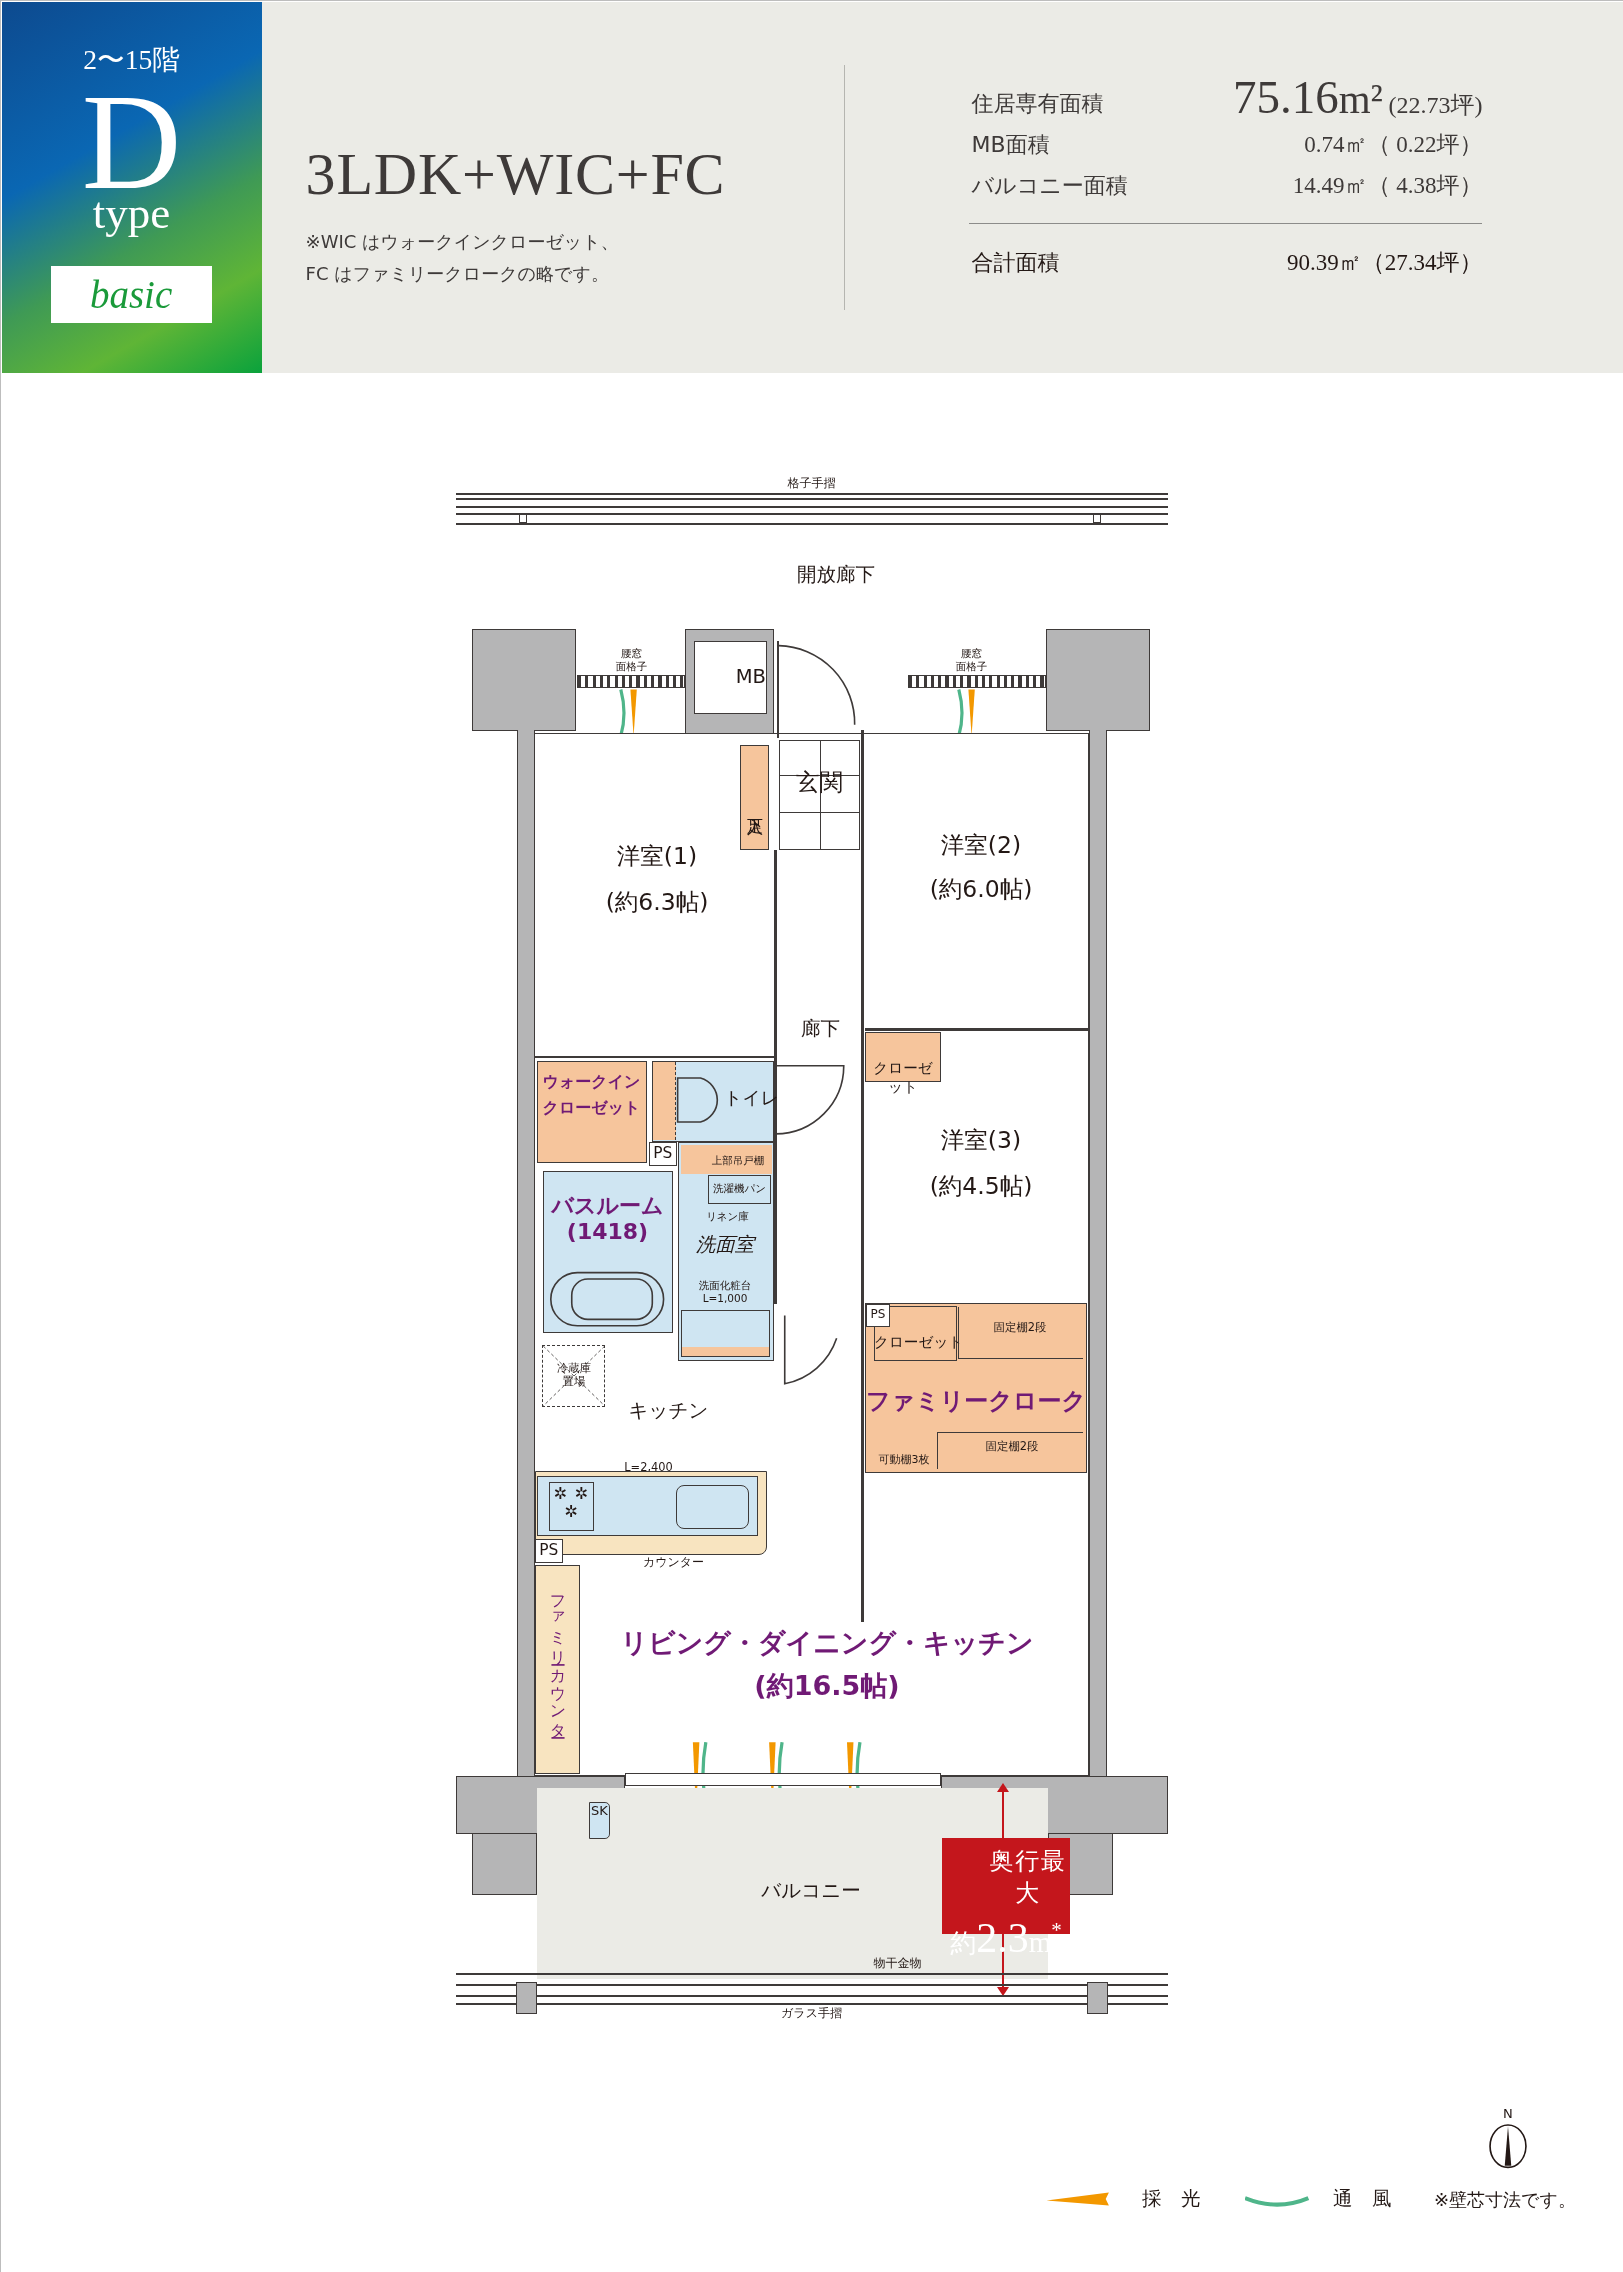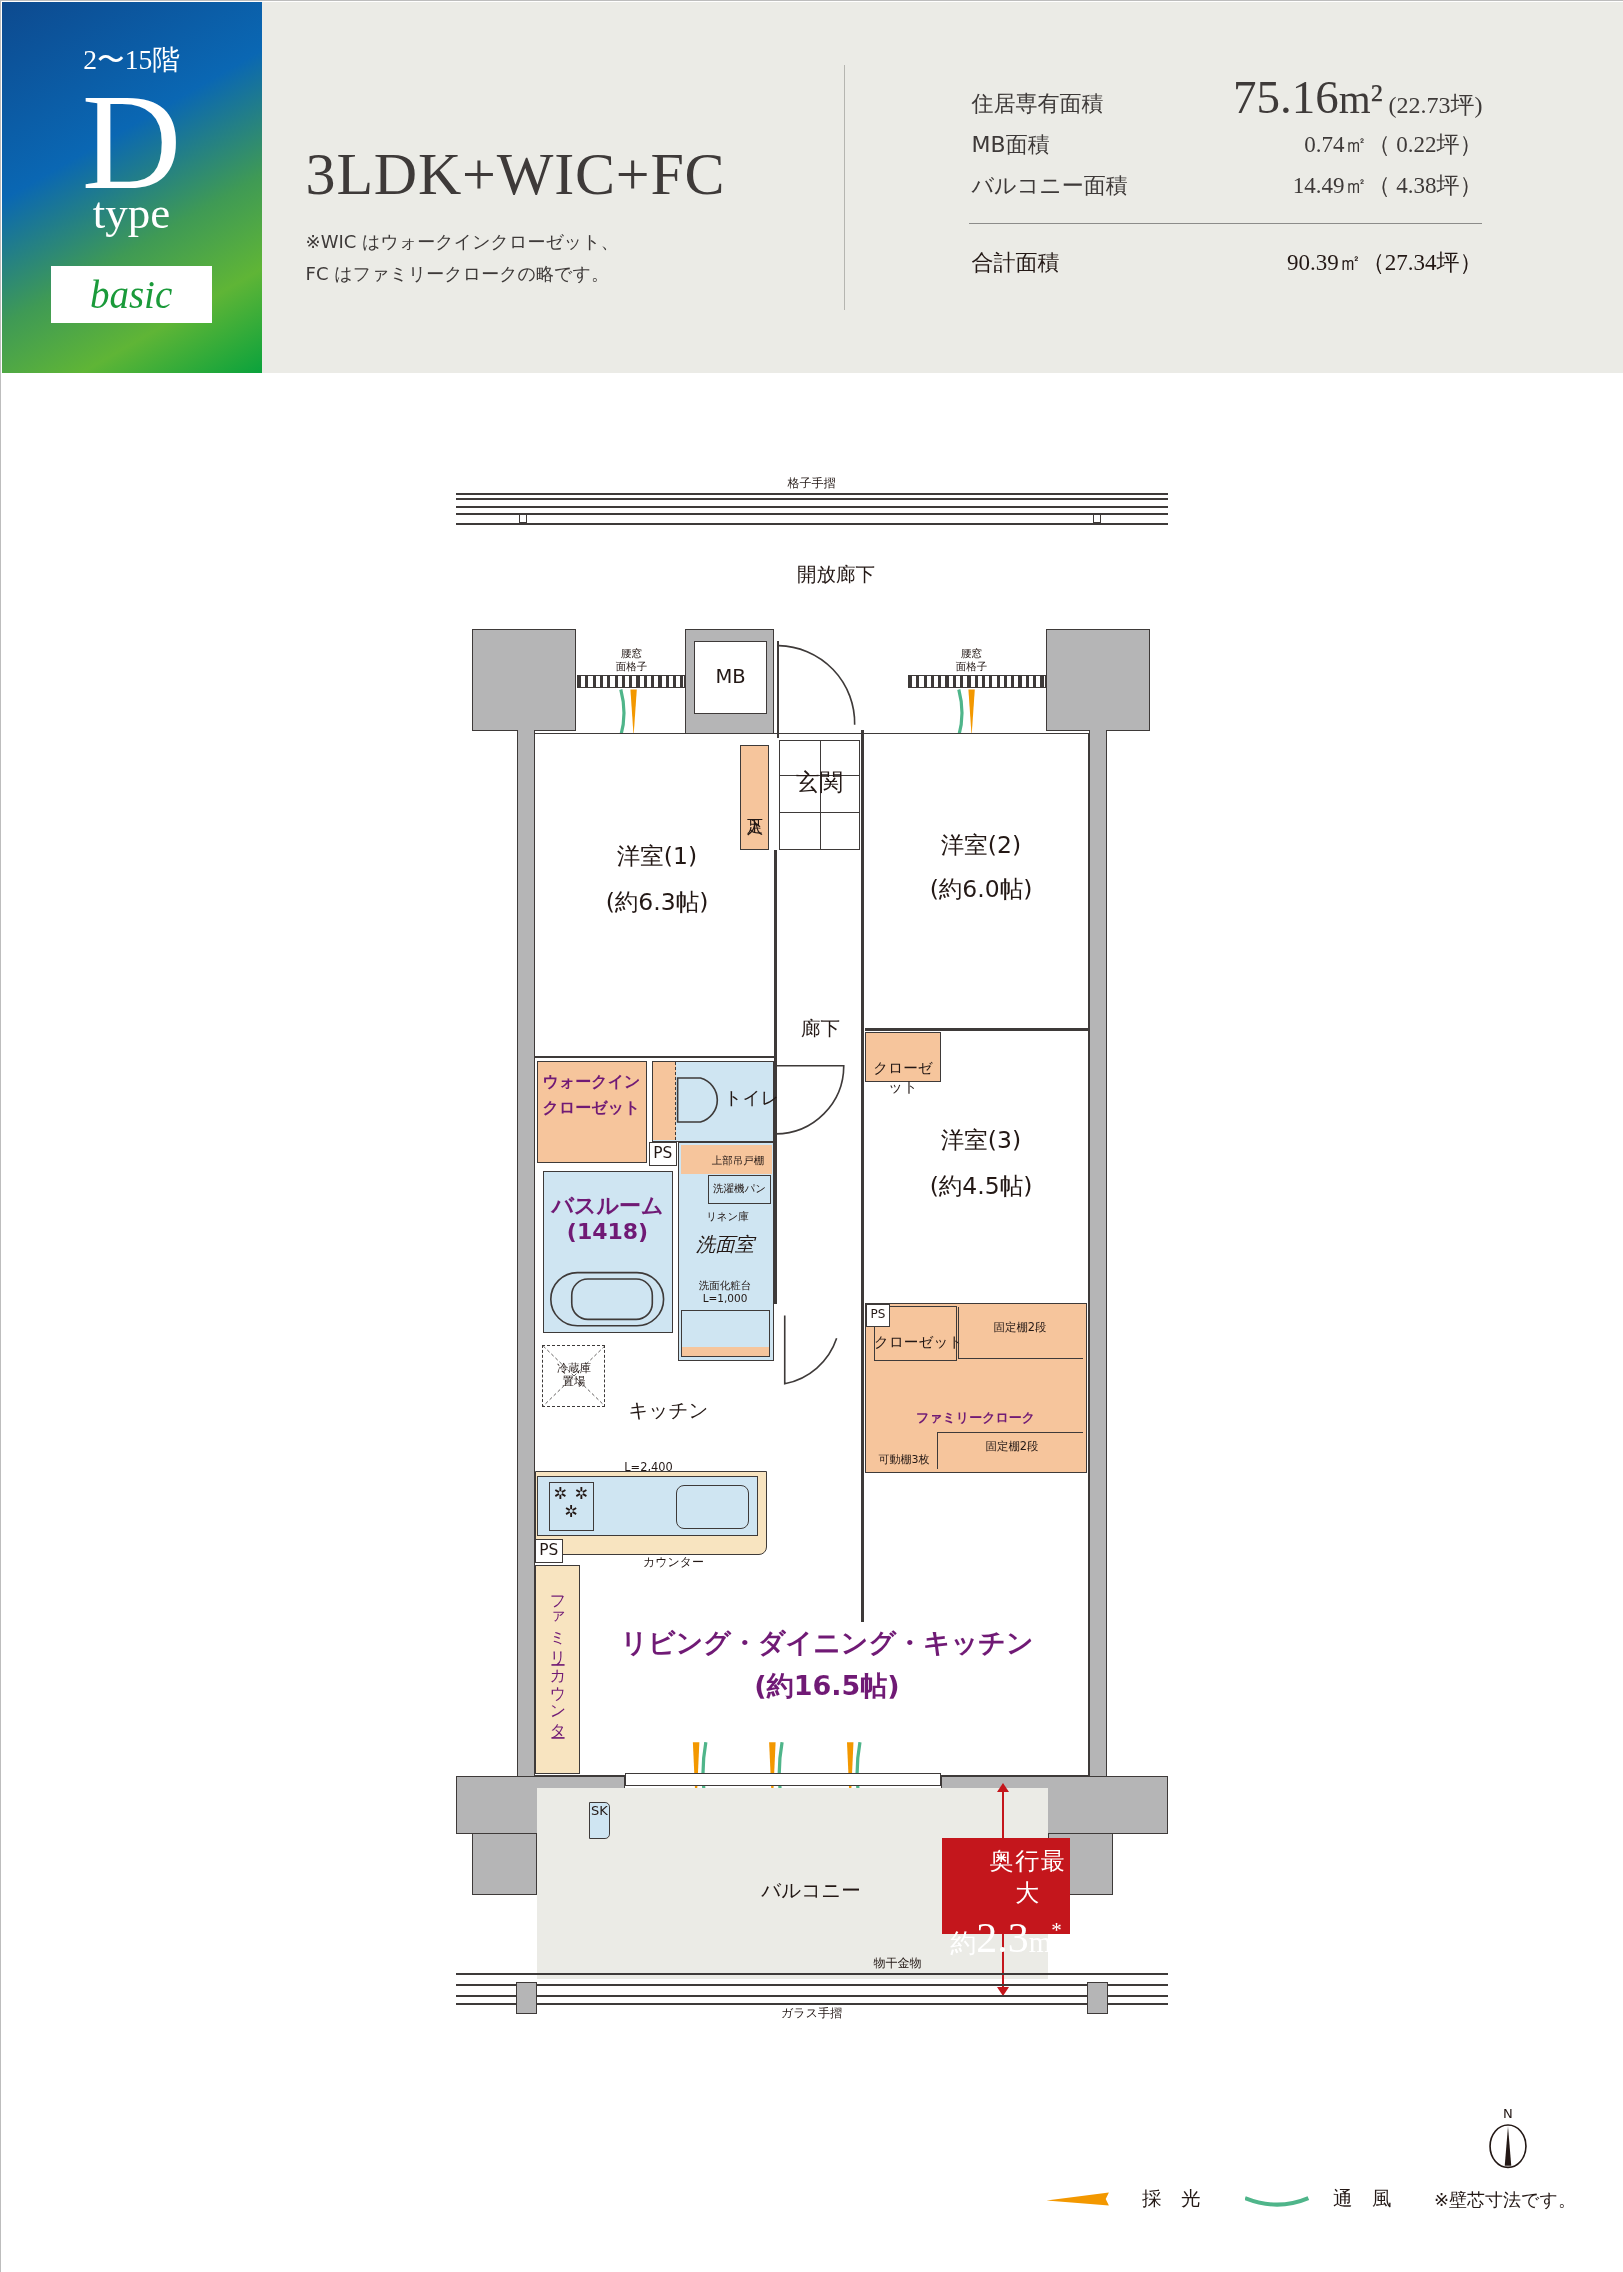--- a/index.html
+++ b/index.html
@@ -105,21 +105,21 @@
   <div class="abs" style="left:519px; top:513px; width:8px; height:9.7px; border:0.8px solid #3e3a39;"></div>
   <div class="abs" style="left:1093px; top:513px; width:8px; height:9.7px; border:0.8px solid #3e3a39;"></div>
 
   <div class="room-label" style="left:779px; top:561px; width:114px; font-size:19.5px;">開放廊下</div>
 
   <div class="wall" style="left:472px; top:629px; width:104px; height:102px;"></div>
   <div class="wall" style="left:1046px; top:629px; width:104px; height:102px;"></div>
   <div class="wall" style="left:517px; top:730px; width:18px; height:1054px; border-top:none;"></div>
   <div class="wall" style="left:1089px; top:730px; width:18px; height:1054px; border-top:none;"></div>
   <div class="wall" style="left:685px; top:629px; width:89px; height:109px;"></div>
-  <div class="abs" style="left:694px; top:641px; width:73px; height:73px; background:#fff; border:1.6px solid #3e3a39; font-size:19.5px; text-align:center; line-height:70px;">MB</div>
+  <div class="abs" style="left:694px; top:641px; width:73px; height:73px; background:#fff; border:1.6px solid #3e3a39; font-size:19.5px; text-align:right; line-height:70px;">MB</div>
 
   <div class="abs" style="left:577px; top:675px; width:108px; height:13px; border:1.6px solid #3e3a39; background:repeating-linear-gradient(90deg,#3e3a39 0 3.2px,#fff 3.2px 7.3px);"></div>
   <div class="abs" style="left:908px; top:675px; width:138px; height:13px; border:1.6px solid #3e3a39; background:repeating-linear-gradient(90deg,#3e3a39 0 3.2px,#fff 3.2px 7.3px);"></div>
   <div class="small-label" style="left:607px; top:647px; width:49px; line-height:13px; font-size:10.5px;"><span>腰窓</span><br><span>面格子</span></div>
   <div class="small-label" style="left:947px; top:647px; width:49px; line-height:13px; font-size:10.5px;"><span>腰窓</span><br><span>面格子</span></div>
 
   <svg class="abs" style="left:616px; top:689px;" width="32" height="49" viewBox="0 0 40 60">
     <path d="M6 0 Q14 30 6 58" stroke="#4fb58a" stroke-width="4" fill="none"></path>
       <path d="M18 0 L26 0 L22 58 Z" fill="#f39800"></path>
   </svg>
@@ -218,21 +218,21 @@
   <div class="cream" style="left:535px; top:1565px; width:45px; height:209px;">
     <div class="red-label vtext" style="left:8px; top:18px; width:24px; font-size:16px; font-weight:normal;">ファミリーカウンター</div>
   </div>
 
   <div class="orange" style="left:865px; top:1303px; width:222px; height:170px; border-color:#3e3a39;">
     <div class="abs" style="left:8px; top:1.6px; width:83px; height:55px; background:#f6c59c; border:1.6px solid #3e3a39;"></div>
     <div class="small-label" style="left:8px; top:29px; width:81px; font-size:14.6px;">クローゼット</div>
     <div class="ps abs" style="left:0; top:0; width:24px; height:23px; font-size:12px; line-height:18px;">PS</div>
     <div class="abs" style="left:92px; top:3.2px; width:125px; height:52px; border-bottom:0.8px solid #3e3a39; border-left:0.8px solid #3e3a39;"></div>
     <div class="small-label" style="left:97px; top:16px; width:114px; font-size:11.4px;">固定棚2段</div>
-    <div class="red-label" style="left:0; top:81px; width:219px; font-size:13px;margin-top:24px;">ファミリークローク</div>
+    <div class="red-label" style="left:0; top:81px; width:219px; font-size:24px;">ファミリークローク</div>
     <div class="abs" style="left:71px; top:128px; width:146px; height:37px; border-top:0.8px solid #3e3a39; border-left:1.6px solid #3e3a39;"></div>
     <div class="small-label" style="left:81px; top:135px; width:130px; font-size:11.4px;">固定棚2段</div>
     <div class="small-label" style="left:6.5px; top:148px; width:63px; font-size:11px;">可動棚3枚</div>
   </div>
 
   <div class="red-label" style="left:600px; top:1625px; width:454px; font-size:27px;">リビング・ダイニング・キッチン</div>
   <div class="red-label" style="left:600px; top:1668px; width:454px; font-size:27px;">(約16.5帖)</div>
 
   <svg class="abs" style="left:688px; top:1742px;" width="219" height="75" viewBox="0 0 270 92">
     <path d="M6 0 L14 0 L10 88 Z" fill="#f39800"></path>

